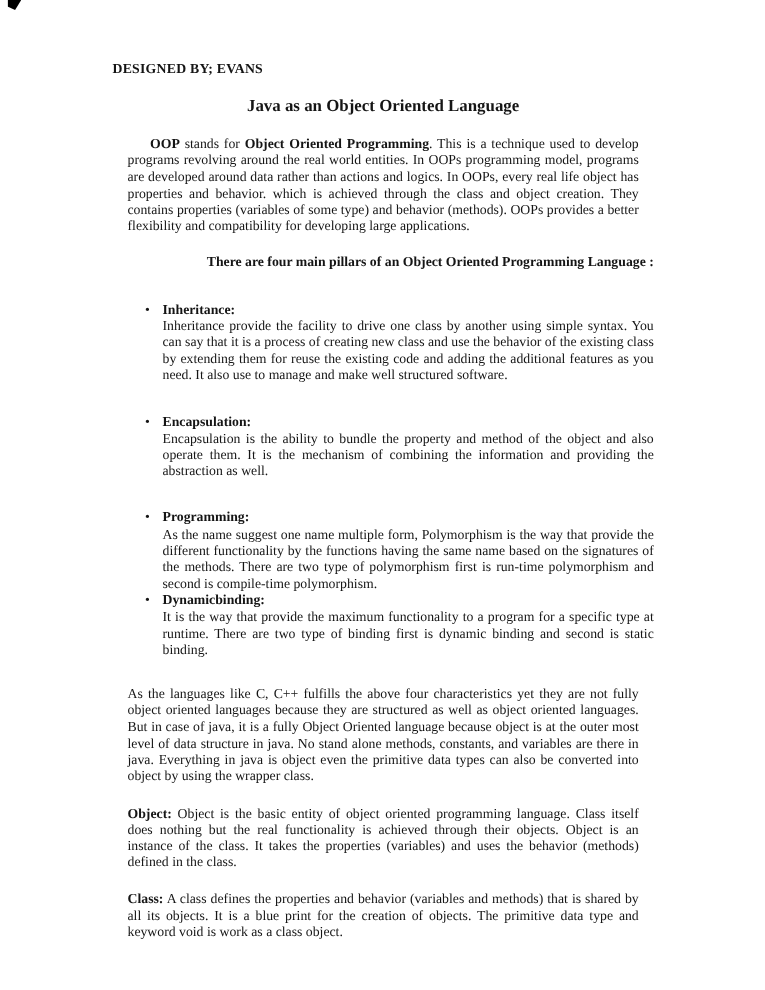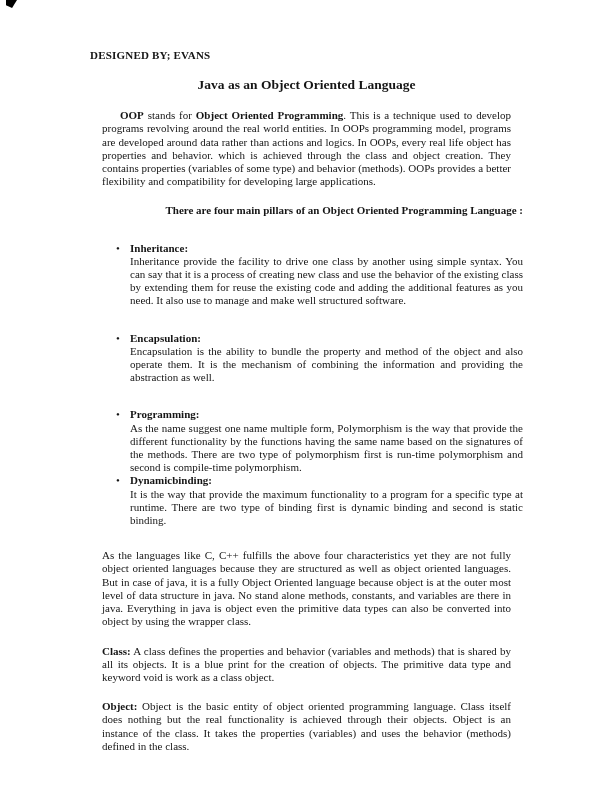--- a/index.html
+++ b/index.html
@@ -120,18 +120,18 @@
           <span>Dynamic</span>
           <span>binding:</span>
         </div>
         <div class="pillar-body">It is the way that provide the maximum functionality to a program for a specific type at runtime. There are two type of binding first is dynamic binding and second is static binding.</div>
       </div>
 
     </div>
 
     <p class="para">As the languages like C, C++ fulfills the above four characteristics yet they are not fully object oriented languages because they are structured as well as object oriented languages. But in case of java, it is a fully Object Oriented language because object is at the outer most level of data structure in java. No stand alone methods, constants, and variables are there in java. Everything in java is object even the primitive data types can also be converted into object by using the wrapper class.</p>
 
+    <p class="para"><span class="bold">Object:</span><span> Object is the basic entity of object oriented programming language. Class itself does nothing but the real functionality is achieved through their objects. Object is an instance of the class. It takes the properties (variables) and uses the behavior (methods) defined in the class.</span></p>
+
     <p class="para"><span class="bold">Class:</span><span> A class defines the properties and behavior (variables and methods) that is shared by all its objects. It is a blue print for the creation of objects. The primitive data type and keyword void is work as a class object.</span></p>
-
-    <p class="para"><span class="bold">Object:</span><span> Object is the basic entity of object oriented programming language. Class itself does nothing but the real functionality is achieved through their objects. Object is an instance of the class. It takes the properties (variables) and uses the behavior (methods) defined in the class.</span></p>
 
   </div>
 </div>
 
 </body></html>

